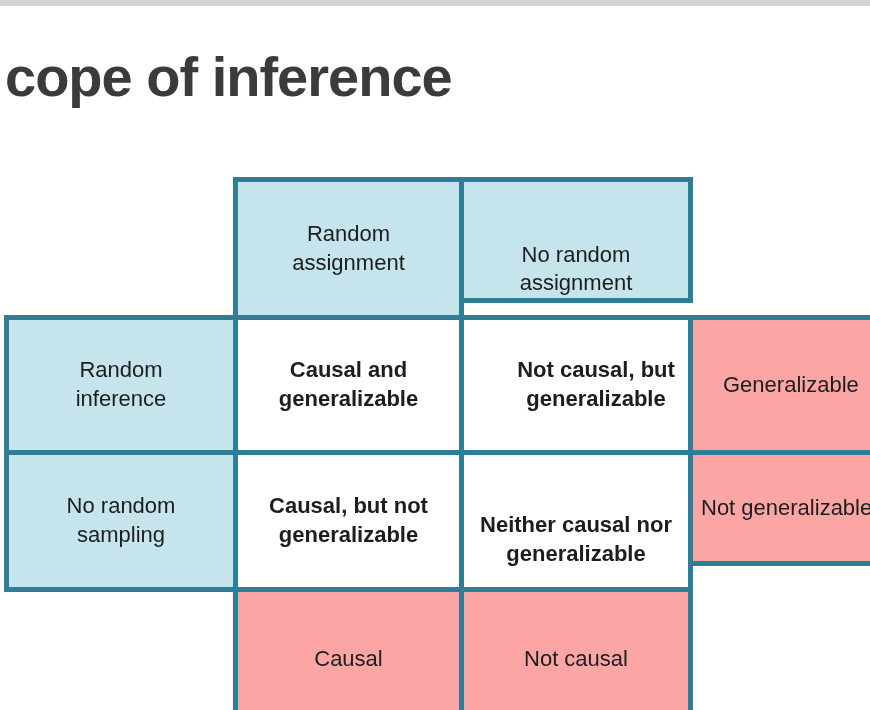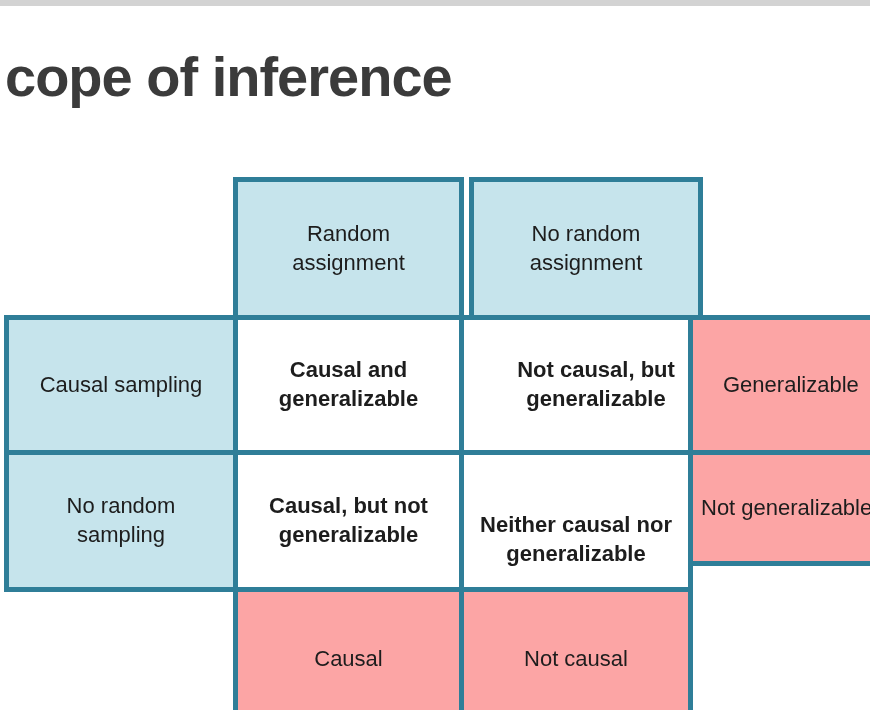--- a/index.html
+++ b/index.html
@@ -50,21 +50,21 @@
   .cell span { display: inline-block; }
 
   
   .w-150 span { max-width: 150px; }
   .w-175 span { max-width: 175px; }
   .w-185 span { max-width: 185px; }
   .w-215 span { max-width: 215px; }
 
   
   .hdr-1 { left: 233px; top: 145px; width: 231px; height: 143px; }
-  .hdr-2 { left: 469px; top: 145px; width: 234px; height: 143px; }
+  .hdr-2 { left: 459px; top: 145px; width: 234px; height: 126px; align-items: flex-end; }
 
   
   .rowlab-1 { left: 4px; top: 283px; width: 234px; height: 140px; }
   .rowlab-2 { left: 4px; top: 418px; width: 234px; height: 142px; }
 
   
   .c11 { left: 233px; top: 283px; width: 231px; height: 140px; }
   .c12 { left: 459px; top: 283px; width: 274px; height: 140px; }
   .c21 { left: 233px; top: 418px; width: 231px; height: 142px; }
   .c22 { left: 459px; top: 418px; width: 234px; height: 180px; }
@@ -90,21 +90,21 @@
 <div class="matrix">
 
   <div class="cell blue hdr-1 w-150">
     <span>Random assignment</span>
   </div>
   <div class="cell blue hdr-2 w-150">
     <span>No random assignment</span>
   </div>
 
   <div class="cell blue rowlab-1 w-175">
-    <span>Causal sampling</span>
+    <span>Random inference</span>
   </div>
   <div class="cell blue rowlab-2 w-175">
     <span>No random sampling</span>
   </div>
 
   <div class="cell white c11 w-185">
     <span>Causal and generalizable</span>
   </div>
   <div class="cell white c12 w-185">
     <span>Not causal, but generalizable</span>

